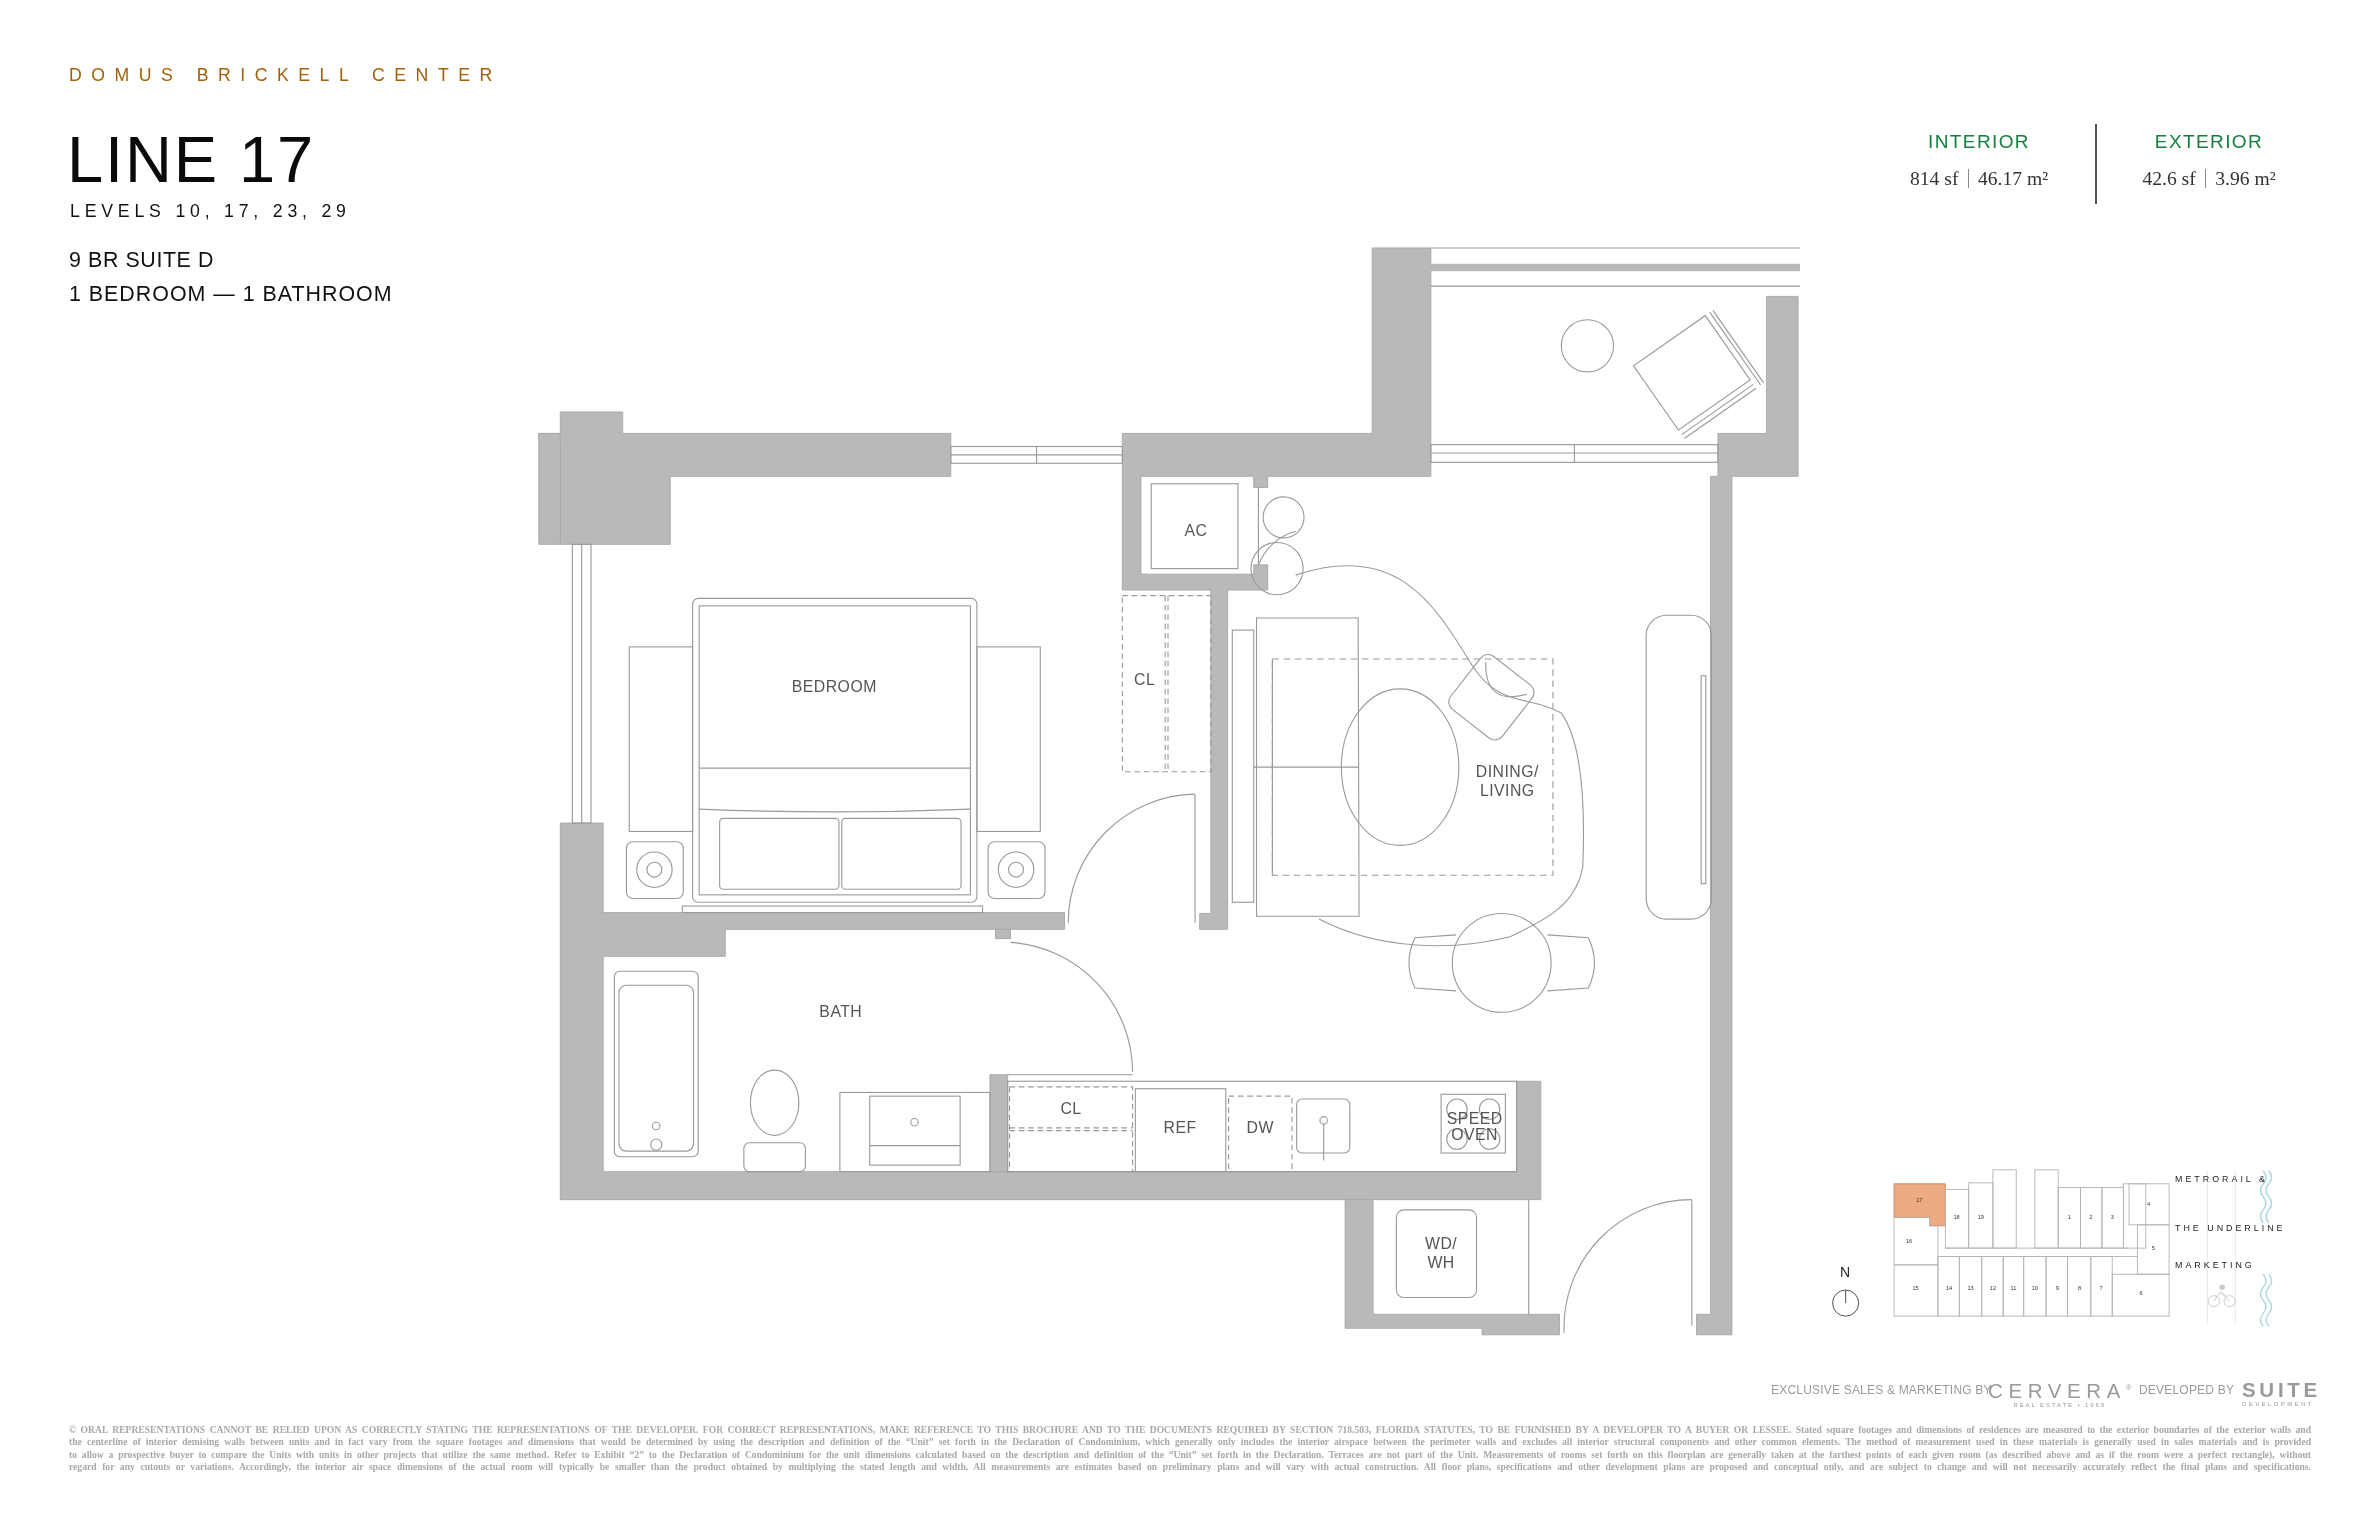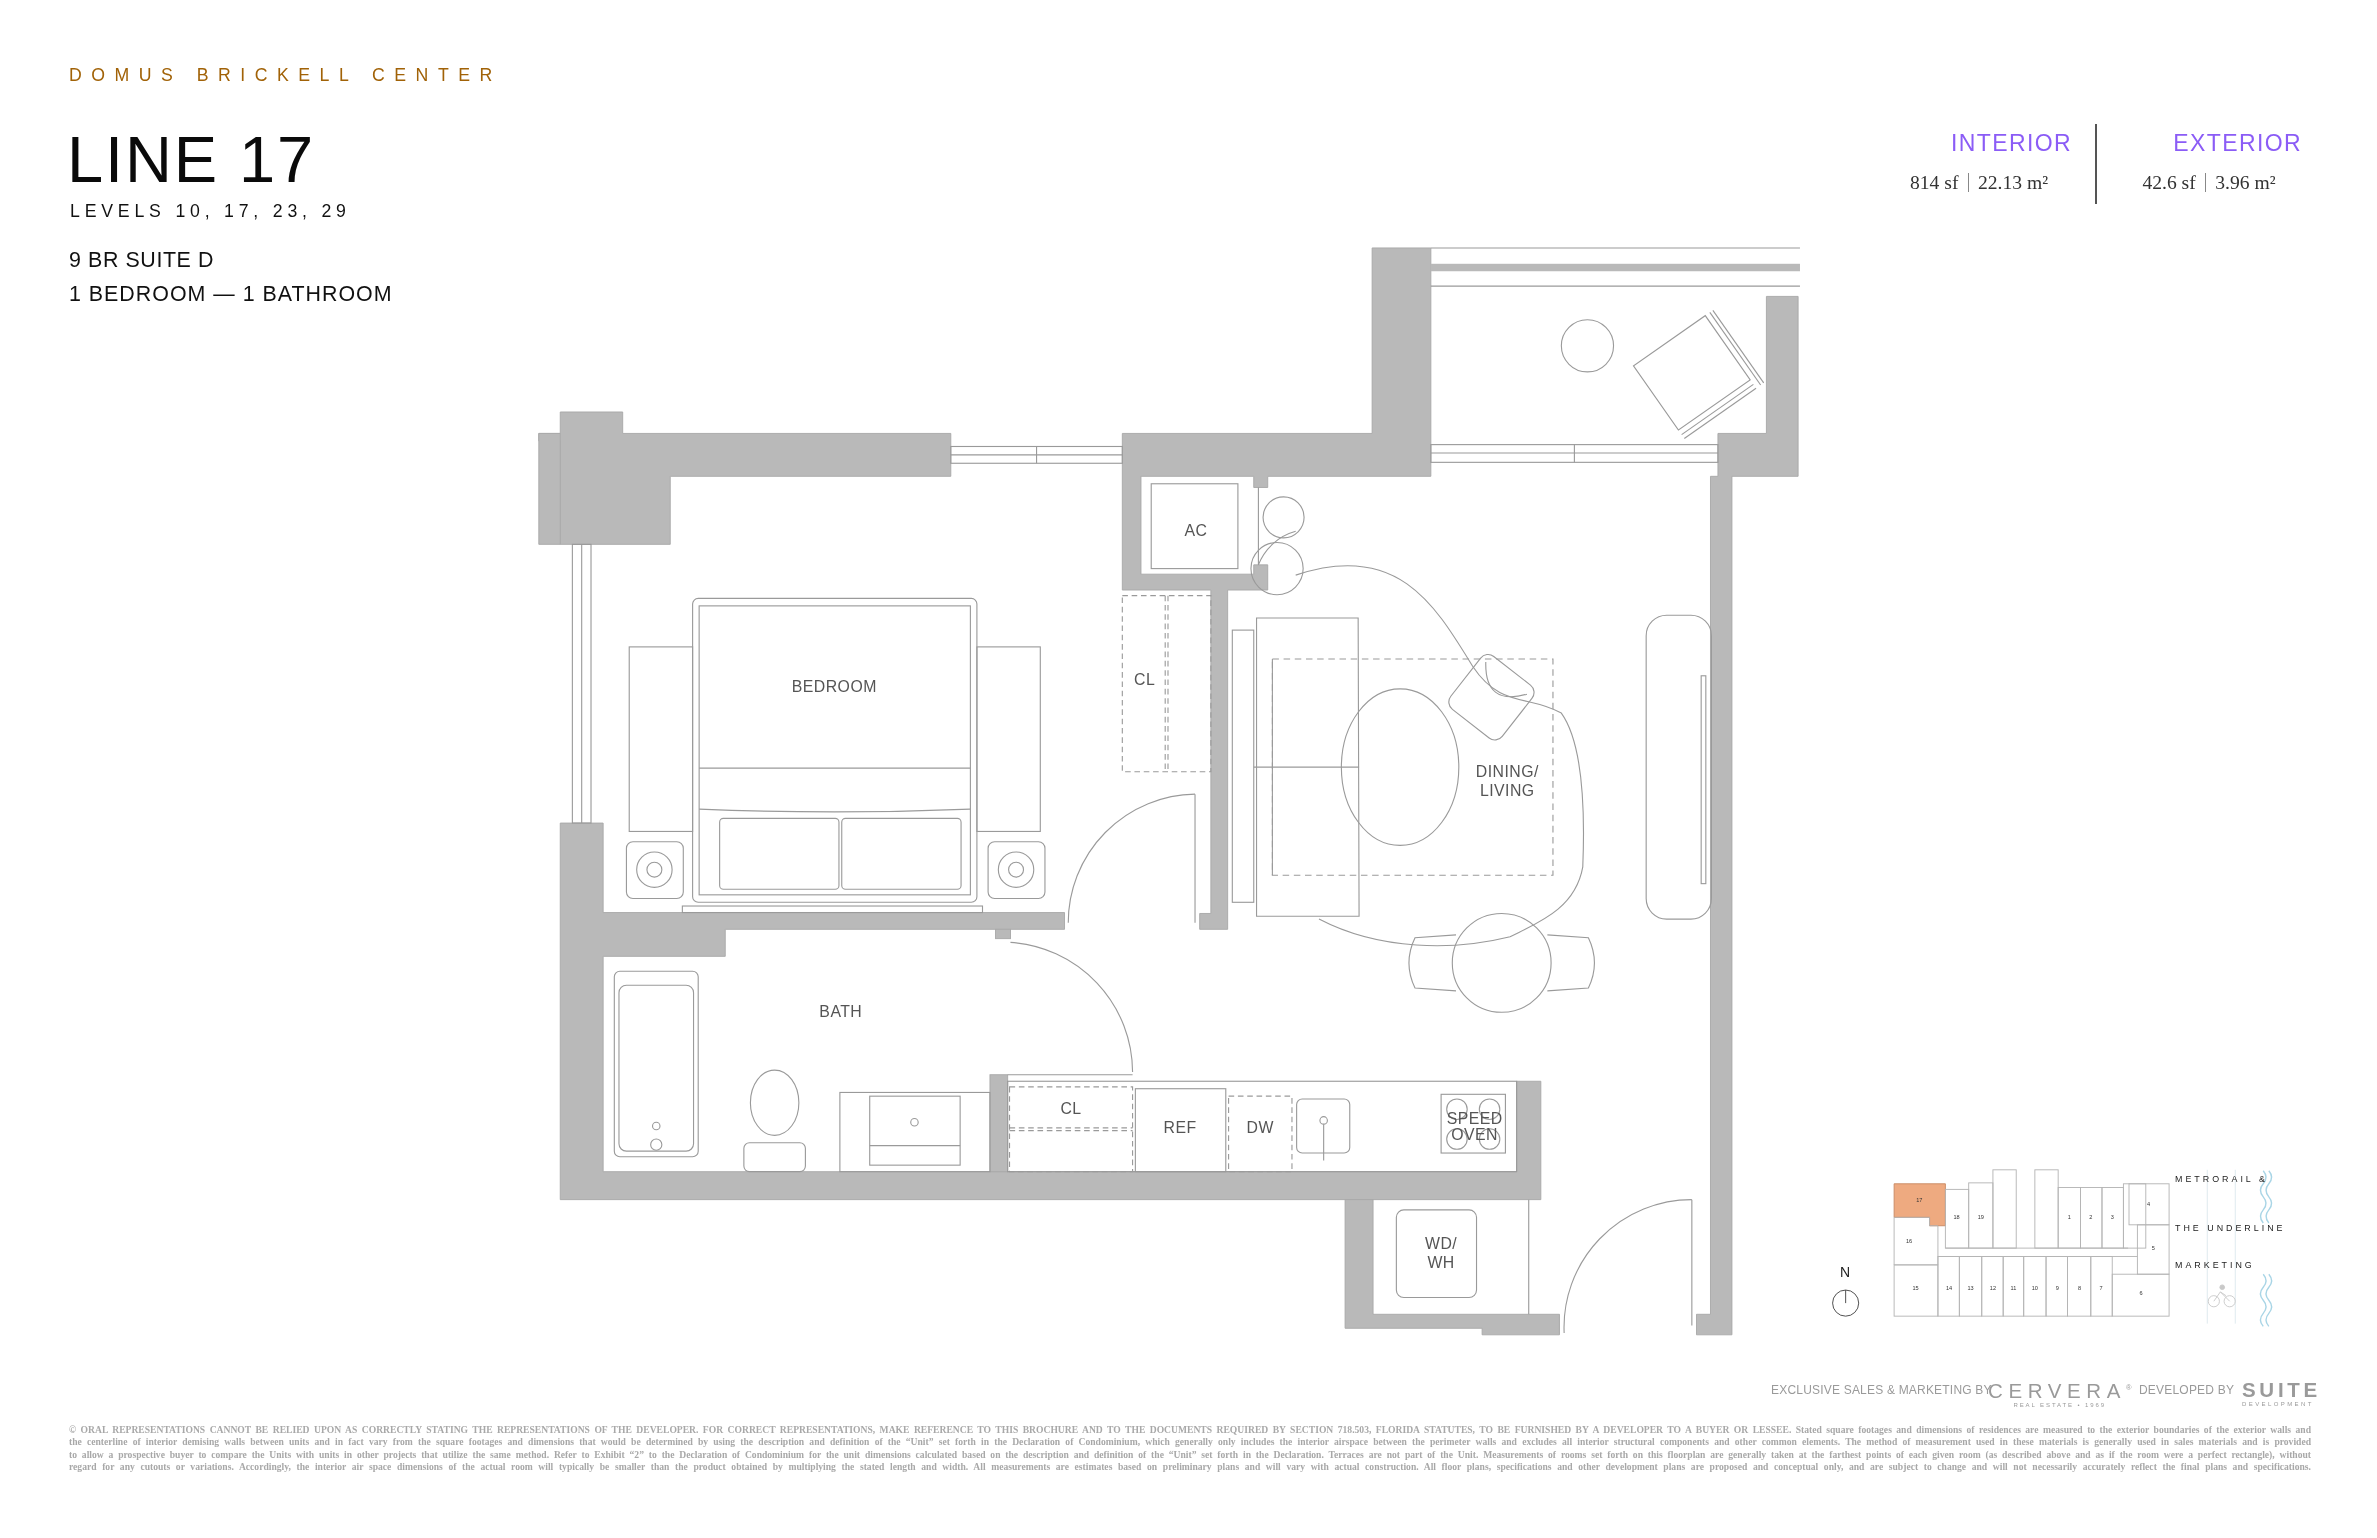--- a/index.html
+++ b/index.html
@@ -5,21 +5,21 @@
   html, body { margin: 0; padding: 0; background: #ffffff; }
   body { width: 2377px; height: 1538px; position: relative; overflow: hidden; font-family: "Liberation Sans", sans-serif; color: #111; }
   .abs { position: absolute; }
   .brand { left: 69px; top: 65px; font-size: 17.7px; letter-spacing: 9.5px; font-weight: 400; color: #a16207; white-space: nowrap; }
   .title { left: 67px; top: 127px; font-size: 65px; letter-spacing: 1.9px; font-weight: 400; line-height: 1; color: #0a0a0a; white-space: nowrap; }
   .levels { left: 70px; top: 201px; font-size: 17.7px; letter-spacing: 4.8px; color: #111; white-space: nowrap; }
   .suite { left: 69px; top: 248px; font-size: 21.4px; letter-spacing: 0.6px; color: #111; white-space: nowrap; }
   .beds { left: 69px; top: 282px; font-size: 21.4px; letter-spacing: 1px; color: #111; white-space: nowrap; }
 
   .area { top: 132px; text-align: center; width: 186px; }
-  .area .label { font-size: 23px; letter-spacing: 1.4px; color: #8b5cf6; line-height: 1; text-align: right; }
+  .area .label { font-size: 19px; letter-spacing: 1.4px; color: #15803d; line-height: 1; }
   .area .vals { margin-top: 17px; font-family: "Liberation Serif", serif; font-size: 19.6px; color: #333; white-space: nowrap; }
   .area .sep { display: inline-block; width: 0.9px; height: 18.6px; background: #888; margin: 0 9.3px; vertical-align: -2.8px; }
   .area-divider { left: 2095px; top: 124px; width: 1.9px; height: 80px; background: #555; }
 
   svg { position: absolute; left: 0; top: 0; }
   .room-label { font-family: "Liberation Sans", sans-serif; fill: #555; font-size: 17px; letter-spacing: 0.5px; }
 
   .kp-text { font-family: "Liberation Sans", sans-serif; fill: #333; font-size: 6px; }
   .ul-text { font-size: 8.9px; letter-spacing: 3px; color: #222; white-space: nowrap; text-align: left; }
   .compass-n { left: 1840px; top: 1264px; font-size: 14px; color: #222; }
@@ -38,21 +38,21 @@
 
 <div class="abs brand">DOMUS BRICKELL CENTER</div>
 <div class="abs title">LINE 17</div>
 <div class="abs levels">LEVELS 10, 17, 23, 29</div>
 <div class="abs suite">9 BR SUITE D</div>
 <div class="abs beds">1 BEDROOM — 1 BATHROOM</div>
 
 <div class="abs area" style="left:1886px;">
   <div class="label">INTERIOR</div>
   <div class="vals">
-    <span>814 sf</span><span class="sep"></span><span>22.13 m²</span>
+    <span>814 sf</span><span class="sep"></span><span>46.17 m²</span>
   </div>
 </div>
 <div class="abs area-divider"></div>
 <div class="abs area" style="left:2116px;">
   <div class="label">EXTERIOR</div>
   <div class="vals">
     <span>42.6 sf</span><span class="sep"></span><span>3.96 m²</span>
   </div>
 </div>
 

